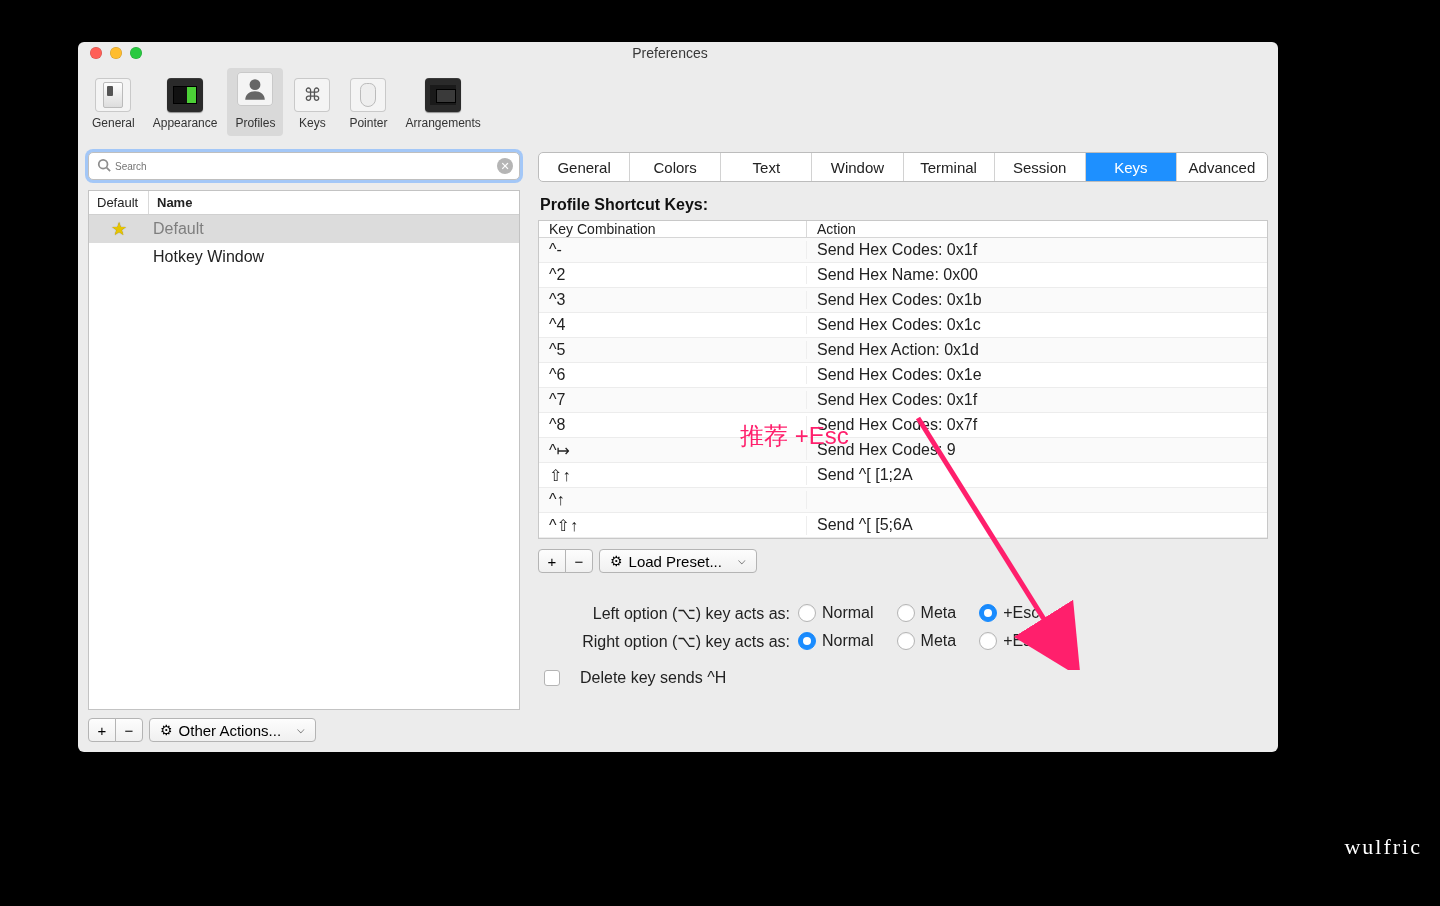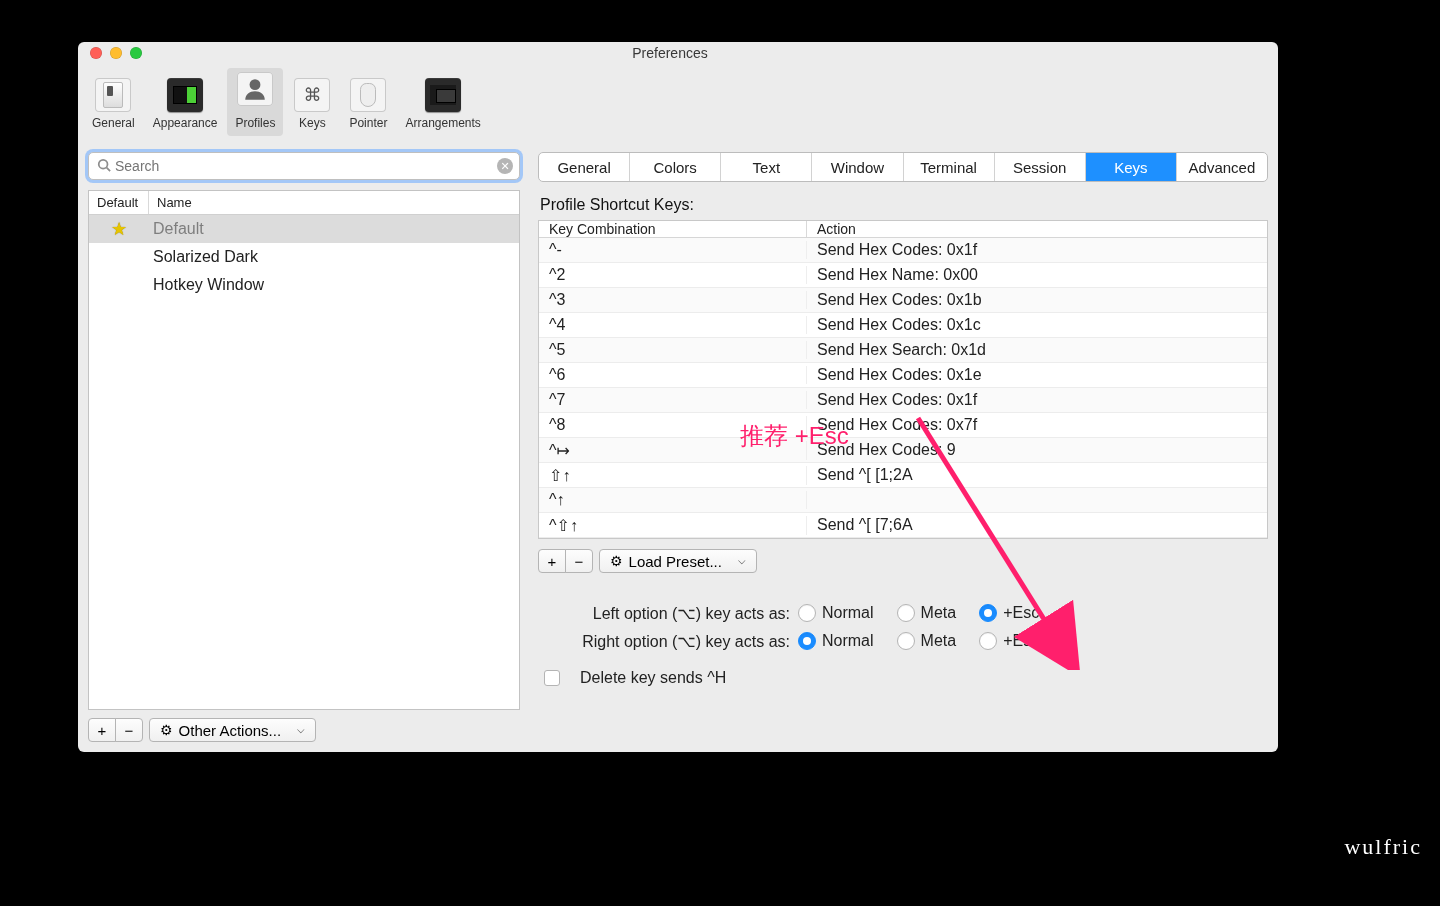--- a/index.html
+++ b/index.html
@@ -83,21 +83,21 @@
   border:1px solid #bfbfbf;
   border-radius:5px;
   box-shadow: 0 0 0 3px #a3c7f7;
   height: 28px;
   display:flex;
   align-items:center;
   padding: 0 6px 0 8px;
 }
 .search-wrap .mag { color:#8e8e8e; font-size:14px; margin-right:4px; }
 .search-wrap input {
-  border:none; outline:none; flex:1; font-size:14px; color:#333; background:transparent;
+  border:none; outline:none; flex:1; font-size:10px; color:#333; background:transparent;
 }
 .search-wrap .clear {
   width:16px; height:16px; border-radius:50%; background:#b5b5b5;
   display:flex; align-items:center; justify-content:center;
   color:#fff; font-size:11px; line-height:1;
 }
 .profile-list {
   margin-top: 10px;
   flex:1;
   background:#fff;
@@ -105,21 +105,21 @@
   display:flex; flex-direction:column;
 }
 .pl-head {
   display:flex;
   background:#fff;
   border-bottom:1px solid #d0d0d0;
   font-size:13px; color:#222;
 }
 .pl-head > div { padding:4px 8px; border-right:1px solid #d9d9d9; }
 .pl-head .c-def { width:60px; }
-.pl-head .c-name { flex:1; border-right:none; }
+.pl-head .c-name { flex:1; border-right:none;font-weight:bold; }
 .pl-rows { flex:1; overflow:auto; }
 .pl-row {
   display:flex;
   height:28px; align-items:center;
   font-size:16px; color:#222;
 }
 .pl-row.selected { background:#dcdcdc; color:#7e7e7e; }
 .pl-row .c-def { width:60px; text-align:center; font-size:18px; }
 .pl-row .c-name { flex:1; padding-left:4px; }
 .star { color:#e6c400; text-shadow:0 0 1px #7a6a00; }
@@ -158,21 +158,21 @@
   flex:1;
   border-right:1px solid #d2d2d2;
   display:flex;
   align-items:center;
   justify-content:center;
   font-size:15px;
   color:#222;
 }
 .tabs .tab:last-child { border-right:none; }
 .tabs .tab.active { background:#1e90ff; color:#fff; }
-.section-label { font-size:16px; font-weight:400; color:#111; margin:14px 0 6px 2px; }
+.section-label { font-size:16px; font-weight:700; color:#111; margin:14px 0 6px 2px; }
 .key-table {
   background:#fff;
   border:1px solid #c8c8c8;
 }
 .kt-head {
   display:flex;
   border-bottom:1px solid #d6d6d6;
   font-size:14px; color:#222;
 }
 .kt-head > div { padding:0 10px; border-right:1px solid #d9d9d9; }
@@ -319,24 +319,20 @@
           <div class="c-def">Default</div>
           <div class="c-name">Name</div>
         </div>
         <div class="pl-rows" id="pl-rows">
             <div class="pl-row selected">
               <div class="c-def"><span class="star">★</span></div>
               <div class="c-name">Default</div>
             </div>
             <div class="pl-row">
               <div class="c-def"></div>
-              <div class="c-name">Solarized Dark</div>
-            </div>
-            <div class="pl-row">
-              <div class="c-def"></div>
               <div class="c-name">Hotkey Window</div>
             </div>
           </div>
       </div>
 
       <div class="left-footer">
         <div class="seg-btns">
           <button>+</button>
           <button>−</button>
         </div>
@@ -378,21 +374,21 @@
             <div class="kt-row">
               <div class="kt-col-k">^3</div>
               <div class="kt-col-a">Send Hex Codes: 0x1b</div>
             </div>
             <div class="kt-row">
               <div class="kt-col-k">^4</div>
               <div class="kt-col-a">Send Hex Codes: 0x1c</div>
             </div>
             <div class="kt-row">
               <div class="kt-col-k">^5</div>
-              <div class="kt-col-a">Send Hex Search: 0x1d</div>
+              <div class="kt-col-a">Send Hex Action: 0x1d</div>
             </div>
             <div class="kt-row">
               <div class="kt-col-k">^6</div>
               <div class="kt-col-a">Send Hex Codes: 0x1e</div>
             </div>
             <div class="kt-row">
               <div class="kt-col-k">^7</div>
               <div class="kt-col-a">Send Hex Codes: 0x1f</div>
             </div>
             <div class="kt-row">
@@ -405,21 +401,21 @@
             </div>
             <div class="kt-row">
               <div class="kt-col-k">⇧↑</div>
               <div class="kt-col-a">Send ^[ [1;2A</div>
             </div>
             <div class="kt-row">
               <div class="kt-col-k">^↑</div>
             </div>
             <div class="kt-row">
               <div class="kt-col-k">^⇧↑</div>
-              <div class="kt-col-a">Send ^[ [7;6A</div>
+              <div class="kt-col-a">Send ^[ [5;6A</div>
             </div>
           </div>
       </div>
 
       <div class="below-table">
         <div class="seg-btns">
           <button>+</button>
           <button>−</button>
         </div>
         <div class="dropdown">

